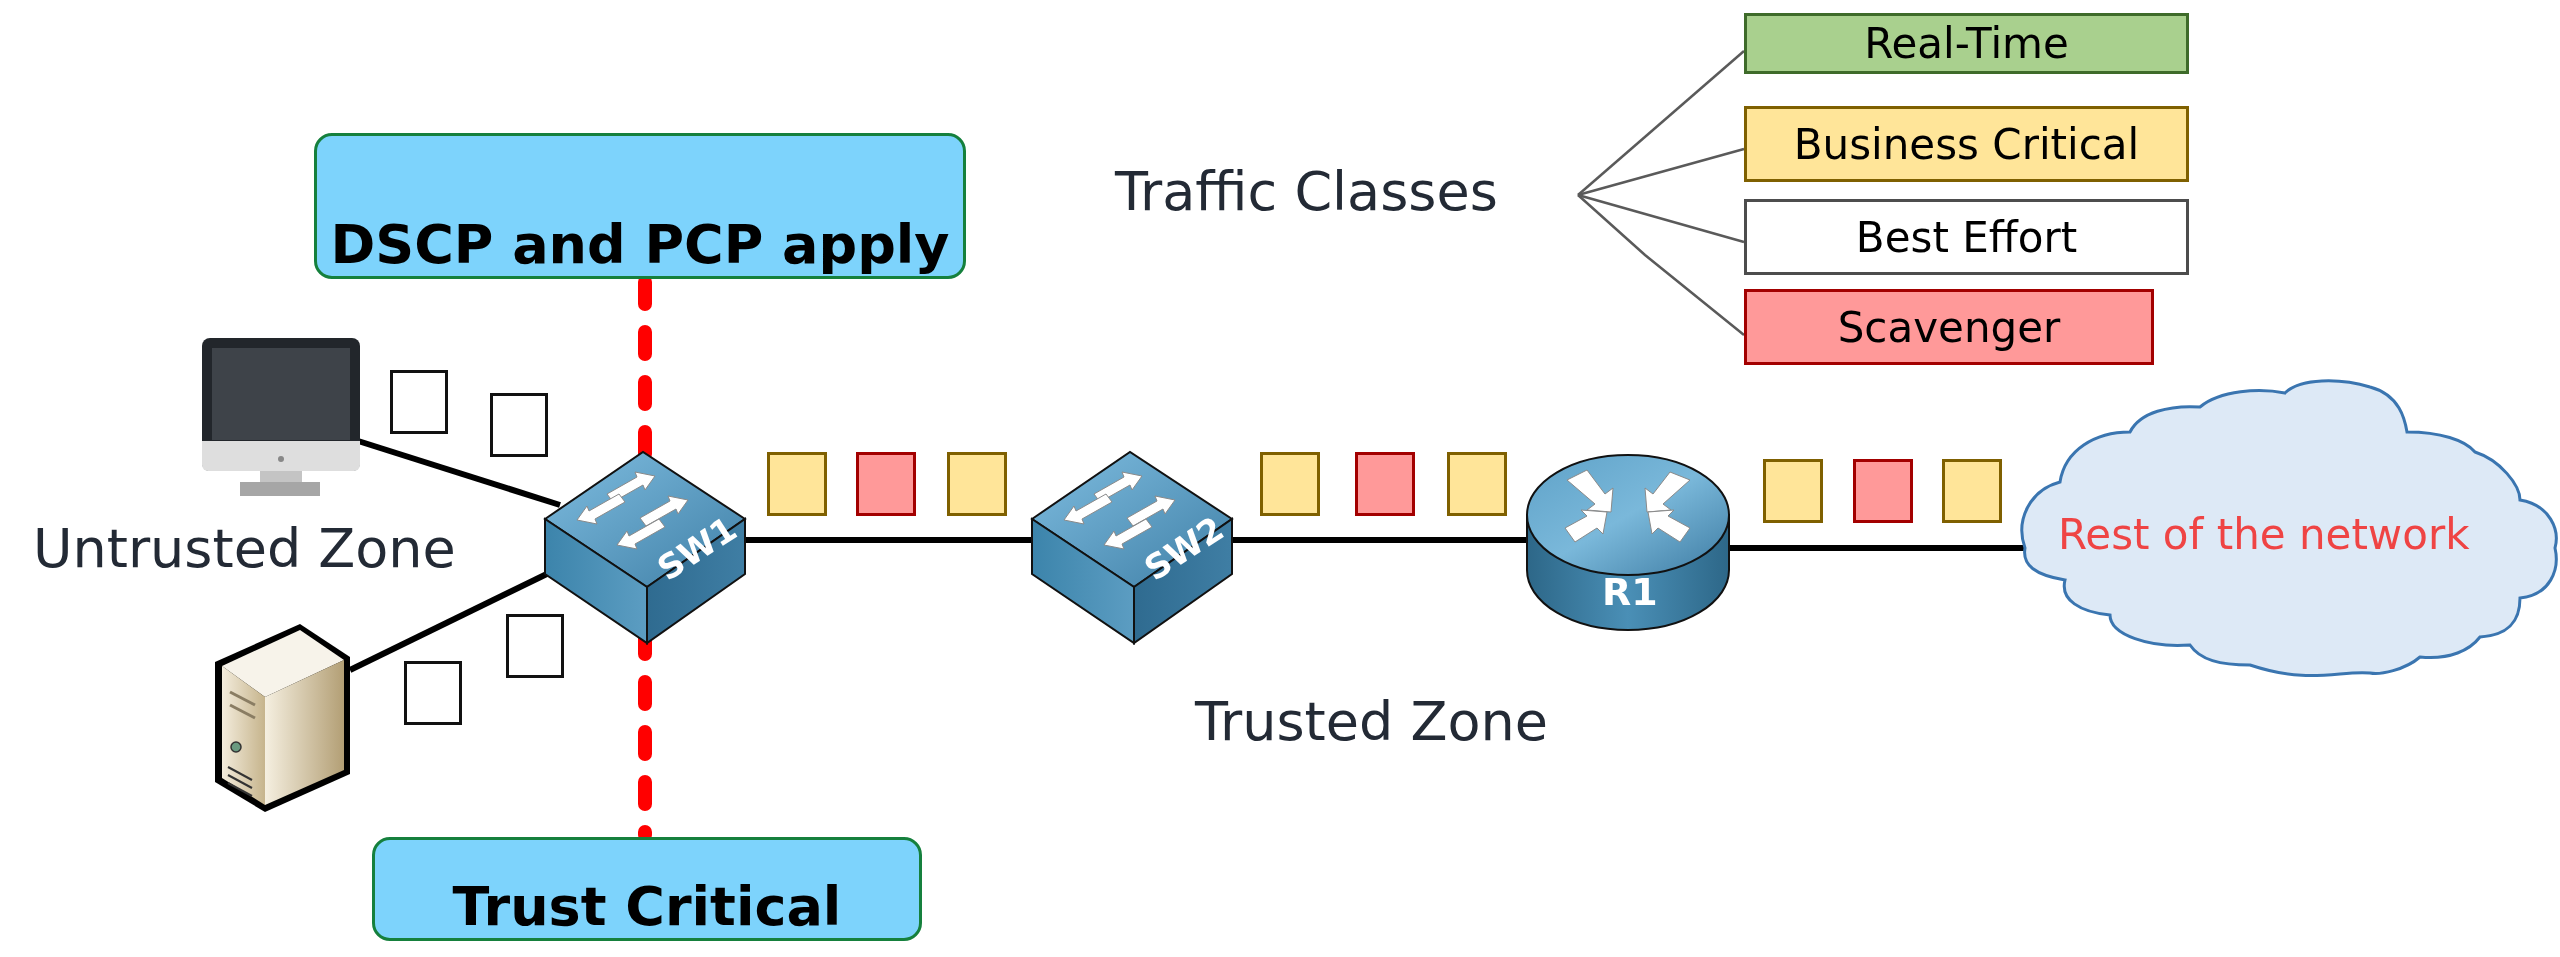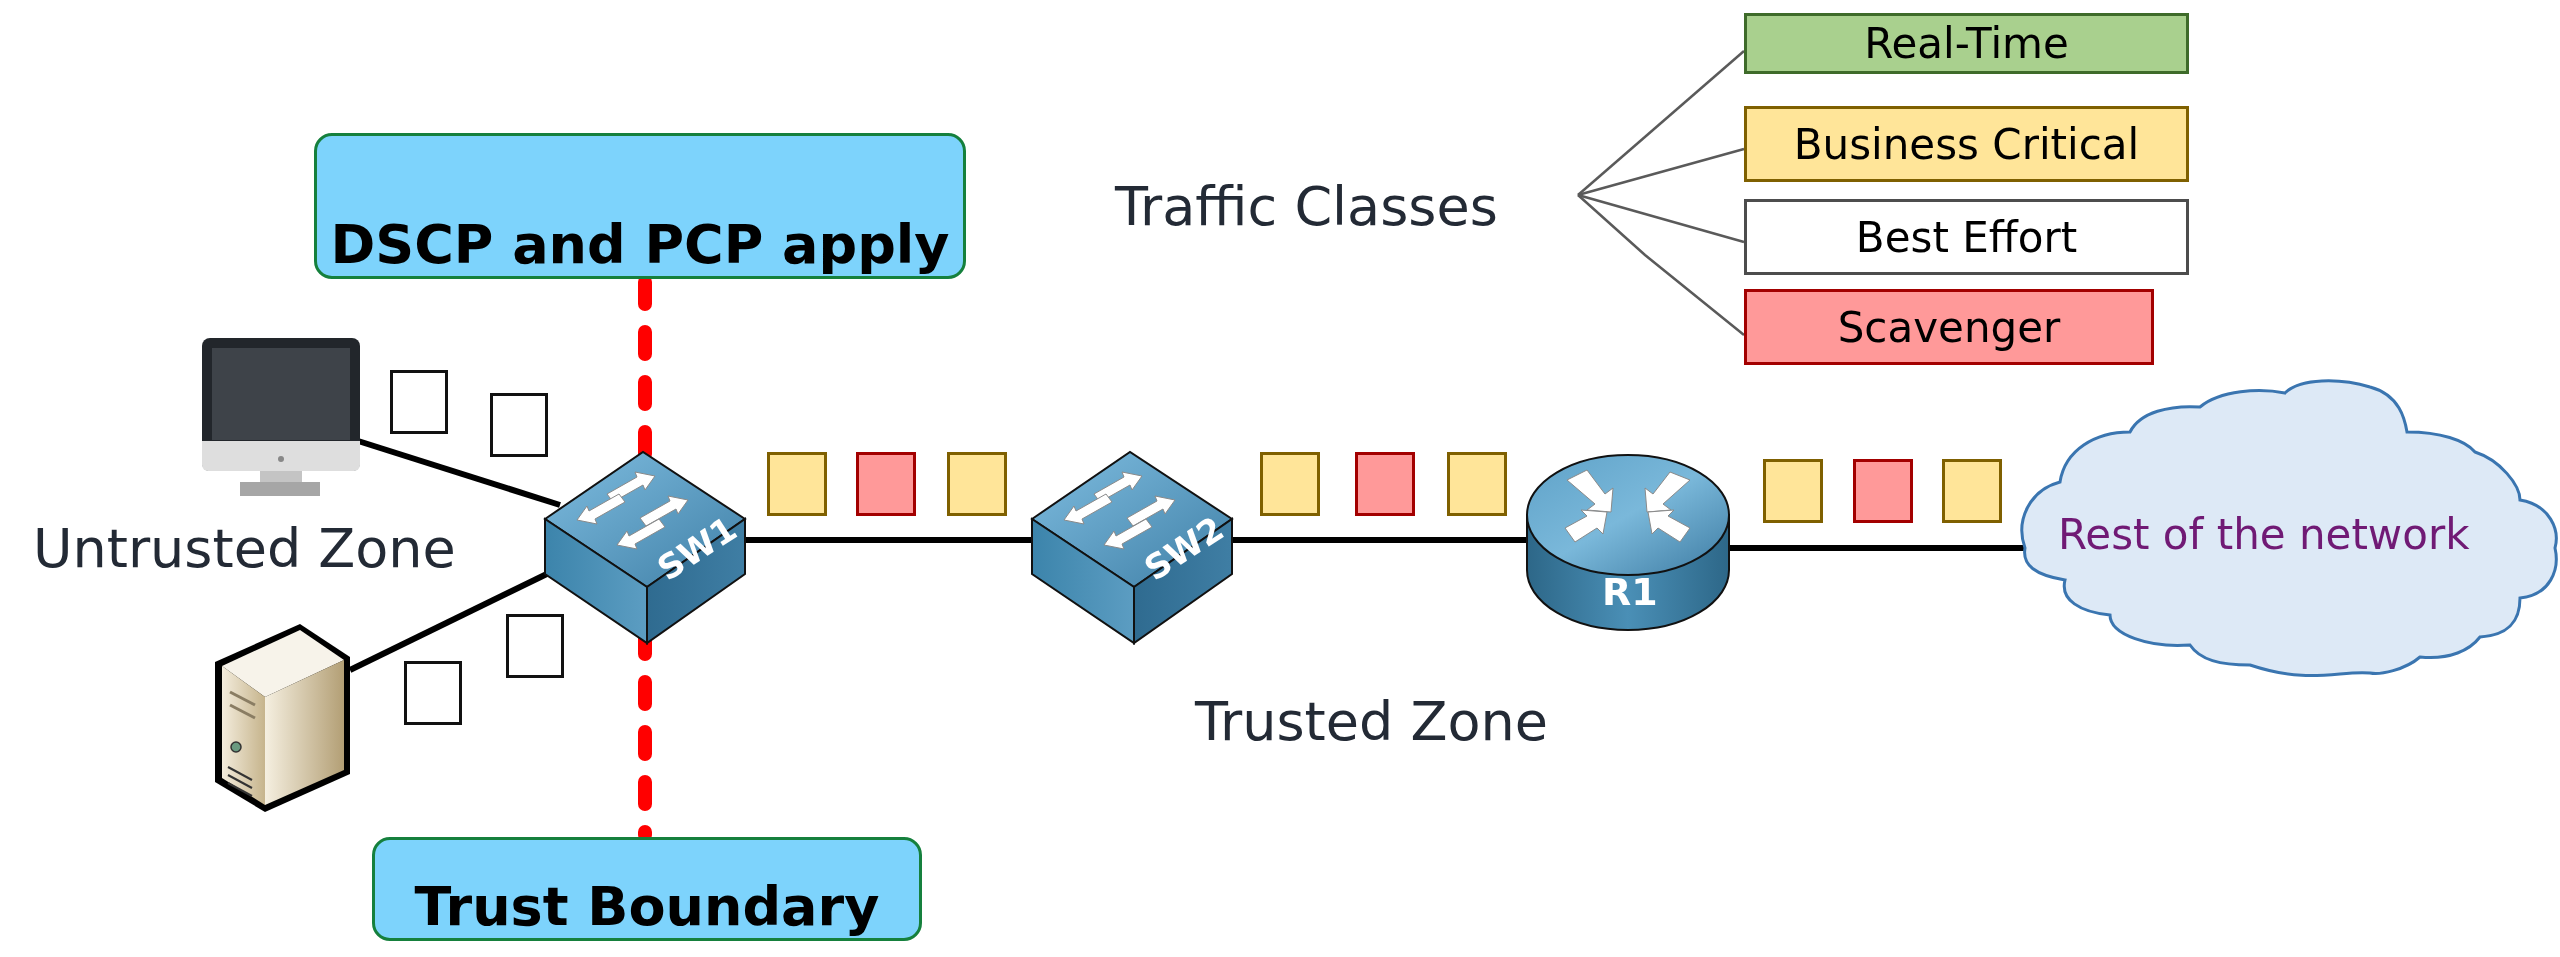--- a/index.html
+++ b/index.html
@@ -11,21 +11,21 @@
       position: absolute; background: #7dd3fc; border: 3px solid #15803d; border-radius: 18px;
       display: flex; align-items: flex-end; justify-content: center;
       font-family: "DejaVu Sans", sans-serif; font-weight: bold; color: #000; white-space: nowrap; box-sizing: border-box;
     }
     .class-box {
       position: absolute; box-sizing: border-box; border: 3px solid; display: flex; align-items: center; justify-content: center;
       font-family: "DejaVu Sans", sans-serif; font-size: 42px; color: #000; white-space: nowrap;
     }
     .pkt { position: absolute; box-sizing: border-box; border: 3px solid; width: 60px; height: 64px; }
     .pkt-empty { border-color: #111; background: #fff; width: 58px; height: 64px; }
-    .cloud-text { font-family: "DejaVu Sans", sans-serif; font-size: 42px; color: #701a75; white-space: nowrap; }
+    .cloud-text { font-family: "DejaVu Sans", sans-serif; font-size: 42px; color: #ef4444; white-space: nowrap; }
   </style>
 </head>
 <body>
 
 <div id="stage">
 
   <svg class="abs" style="left:0;top:0" width="2560" height="957" viewBox="0 0 2560 957">
     <defs>
       <linearGradient id="swTop" x1="0" y1="0" x2="1" y2="1">
         <stop offset="0" stop-color="#7fbde0"></stop>
@@ -156,27 +156,27 @@
   </svg>
 
   <div class="abs" style="left:650px;top:555px;font-family:'DejaVu Sans',sans-serif;font-weight:bold;font-size:34px;color:#fff;transform:rotate(-33deg);transform-origin:left top;">SW1</div>
   <div class="abs" style="left:1137px;top:555px;font-family:'DejaVu Sans',sans-serif;font-weight:bold;font-size:34px;color:#fff;transform:rotate(-33deg);transform-origin:left top;">SW2</div>
   <div class="abs" style="left:1602px;top:570px;font-family:'DejaVu Sans',sans-serif;font-weight:bold;font-size:38px;color:#fff;">R1</div>
 
   <div class="callout" style="left:314px;top:133px;width:652px;height:146px;font-size:54px;">
     <span>DSCP and PCP apply</span>
   </div>
   <div class="callout" style="left:372px;top:837px;width:550px;height:104px;font-size:54px;">
-    <span>Trust Boundary</span>
+    <span>Trust Critical</span>
   </div>
 
   <div class="abs label-zone" style="left:1195px;top:695px;">Trusted Zone</div>
   <div class="abs label-zone" style="left:33px;top:522px;">Untrusted Zone</div>
 
-  <div class="abs label-zone" style="left:1115px;top:180px;">Traffic Classes</div>
+  <div class="abs label-zone" style="left:1115px;top:165px;">Traffic Classes</div>
 
   <div class="class-box" style="left:1744px;top:13px;width:445px;height:61px;background:#a9d08e;border-color:#3e6b2a;">
     <span>Real-Time</span>
   </div>
   <div class="class-box" style="left:1744px;top:106px;width:445px;height:76px;background:#ffe599;border-color:#7f6000;">
     <span>Business Critical</span>
   </div>
   <div class="class-box" style="left:1744px;top:199px;width:445px;height:76px;background:#ffffff;border-color:#4d4d4d;">
     <span>Best Effort</span>
   </div>

